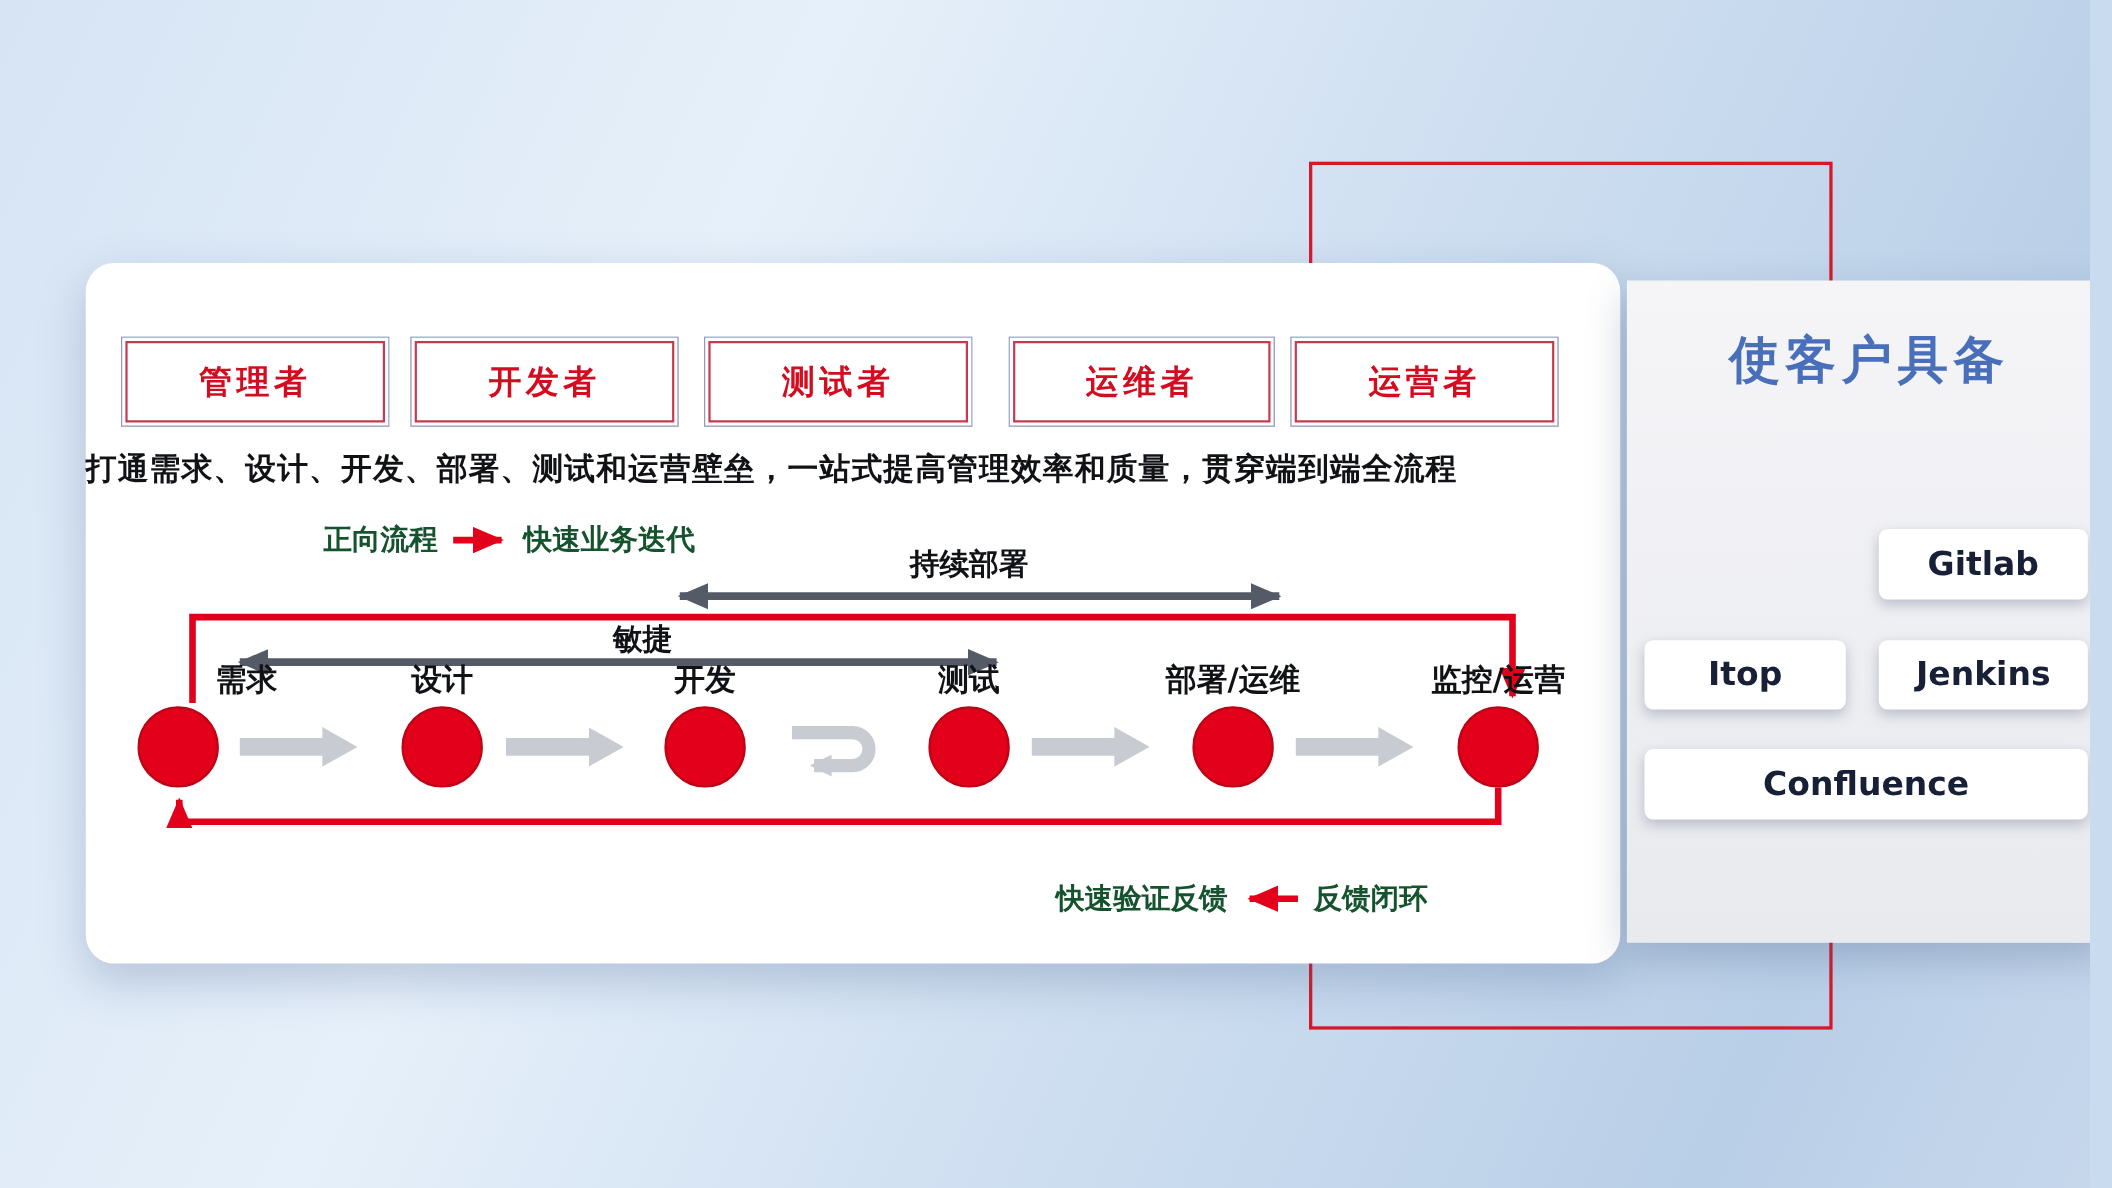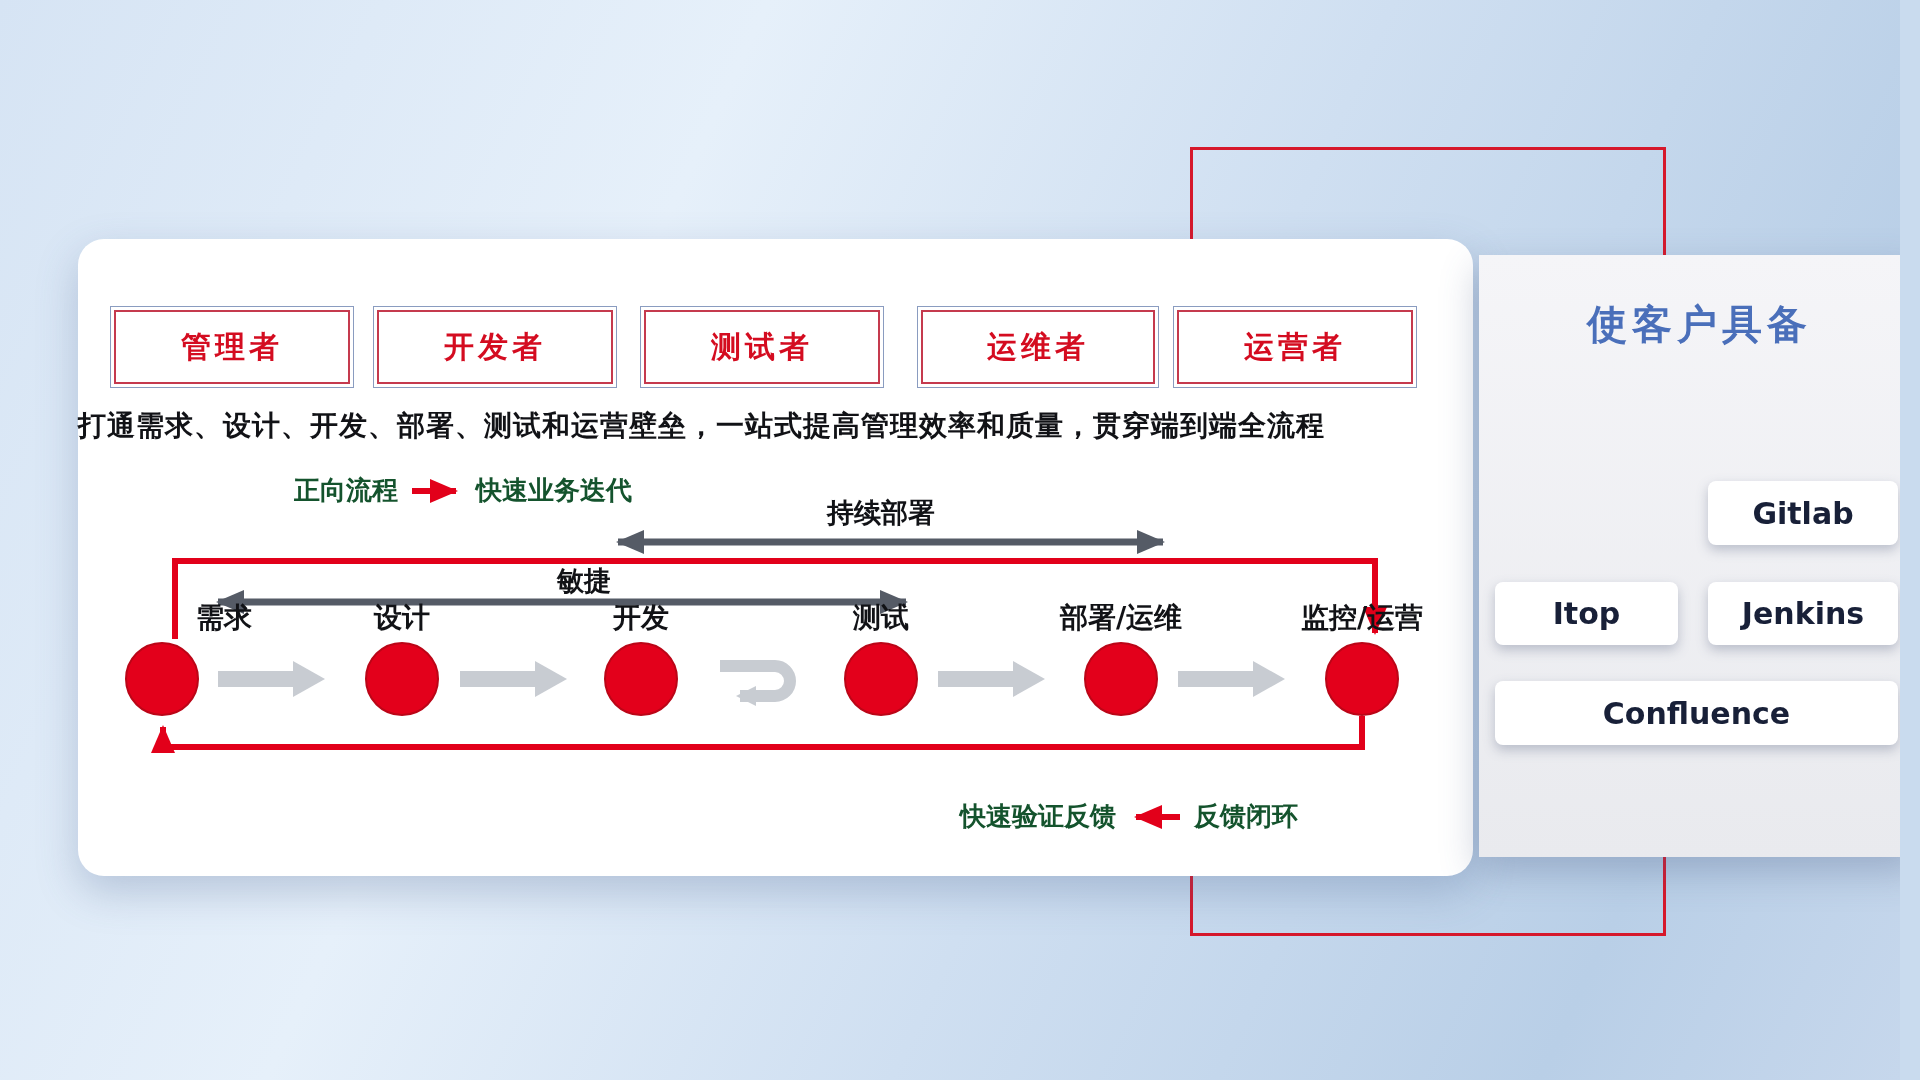--- a/index.html
+++ b/index.html
@@ -39,21 +39,21 @@
                  font-size:28px; font-weight:700; color:#111216; }
 
   .flow-svg { position:absolute; left:0; top:0; width:1395px; height:637px; }
 
   
   .panel { position:absolute; left:1479px; top:255px; width:441px; height:602px; z-index:3;
            background:linear-gradient(180deg,#f5f5f8 0%,#e9eaee 100%);
            box-shadow:0 14px 36px rgba(70,90,130,.32); }
   .panel-title { position:absolute; left:0; right:0; text-align:center;
                  font-weight:700; color:#4a6fba; }
-  .panel-title-1 { top:42px; font-size:40px; letter-spacing:5px; }
+  .panel-title-1 { top:42px; font-size:46px; letter-spacing:5px; }
   .panel-title-2 { top:128px; font-size:44px; letter-spacing:1px; }
   .tool-btn { position:absolute; background:#ffffff; border-radius:8px;
               box-shadow:0 5px 12px rgba(90,100,130,.35); cursor:pointer;
               display:flex; align-items:center; justify-content:center;
               font-size:30px; font-weight:700; color:#182038; }
 </style>
 </head>
 <body>
 
 <svg width="0" height="0" style="position:absolute" aria-hidden="true">

